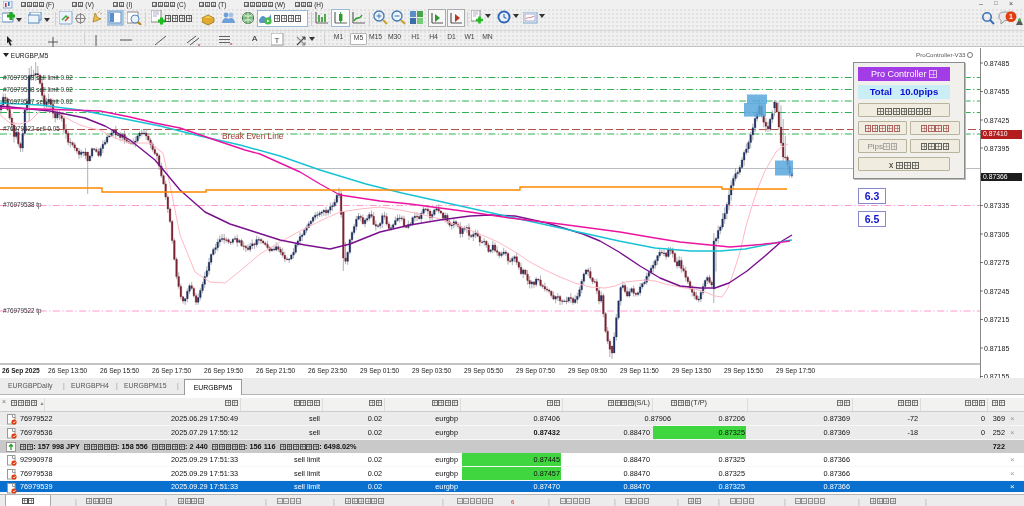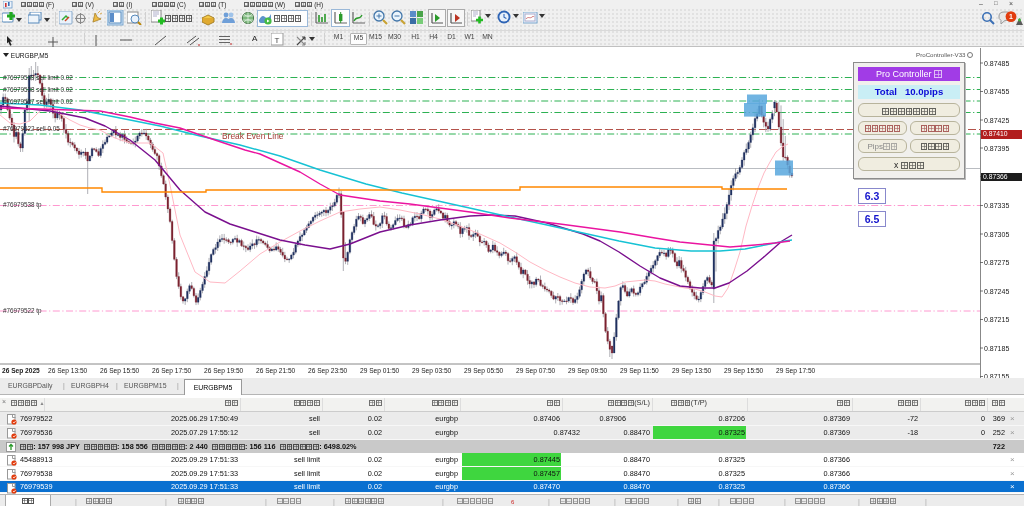--- a/index.html
+++ b/index.html
@@ -14,22 +14,22 @@
 #tb3{left:0;top:31px;width:1024px;height:16px;background:#f0f0f0;background-image:radial-gradient(circle at 1px 1px,#e0e0e0 0.7px,transparent 0.8px);background-size:4px 4px;border-bottom:1px solid #c0c0c0}
 .ic{position:absolute;top:2px}
 .per{position:absolute;top:1.5px;font-size:6.8px;color:#444;width:17px;text-align:center;padding-top:1.5px;height:12px}
 .sep2{position:absolute;top:3px;width:1px;height:14px;background:#d0d0d0}
 .sep3{position:absolute;top:2px;width:1px;height:11px;background:#d0d0d0}
 #chartw{left:0;top:48px;width:1024px;height:330px;background:#fff}
 .axlab{position:absolute;left:984px;font-size:7px;color:#1a1a1a;line-height:7px}
 .axhl{left:981px;color:#fff;padding:0 2px;line-height:8.5px;font-size:6.8px;width:41px}
 .tlab{position:absolute;top:318.5px;font-size:6.6px;color:#1a1a1a;white-space:nowrap}
 #panel{left:853px;top:14px;width:112px;height:117px;background:#f1f0ed;border:1px solid #8c8c8c;box-shadow:1px 1px 0 #bbb}
-.prow{position:absolute;left:4px;width:102px;height:14px;font-size:8.6px;text-align:center;line-height:14px}
-.pbtn{background:#f0ede0;border:1px solid #b8b49c;border-radius:6px;color:#111}
+.prow{position:absolute;left:4px;width:92px;height:14px;font-size:8.6px;text-align:center;line-height:14px}
+.pbtn{background:#f0ede0;border:1px solid #b8b49c;border-radius:1px;color:#111}
 #tabs1{left:0;top:378px;width:1024px;height:17px;background:#ececec;border-bottom:1px solid #b5b5b5;font-size:6.9px;color:#555}
 #tabs1 span{position:absolute;top:4px;white-space:nowrap}
 #ordtbl{left:0;top:398px;width:1024px;height:96px;background:#fff;font-size:7.3px;color:#111}
 .trow{position:absolute;left:0;width:1024px}
 .cell{position:absolute;top:0;height:100%;white-space:nowrap}
 .rt{text-align:right}
 #tabs2{left:0;top:494px;width:1024px;height:12px;background:#ececec;border-top:1px solid #b5b5b5;font-size:7.2px;color:#555}
 #tabs2 span{position:absolute;top:1.5px;white-space:nowrap}
 </style></head>
 <body>
@@ -379,59 +379,59 @@
           <path d="M5.5 0.5v3h3" fill="none" stroke="#999"></path>
           <circle cx="7" cy="8" r="2.6" fill="#e23d0f"></circle>
           <path d="M6 8l1 1 1.6-2" stroke="#fff" stroke-width="0.7" fill="none"></path>
         </svg>
         <span class="cell" style="left:20px">76979522</span>
         <span class="cell rt" style="left:128px;width:110px;">2025.06.29 17:50:49</span>
         <span class="cell rt" style="left:210px;width:110px;">sell</span>
         <span class="cell rt" style="left:272px;width:110px;">0.02</span>
         <span class="cell rt" style="left:348px;width:110px;">eurgbp</span>
         <span class="cell rt" style="left:450px;width:110px;">0.87406</span>
-        <span class="cell rt" style="left:516px;width:110px;">0.87906</span>
+        <span class="cell rt" style="left:561px;width:110px;">0.87906</span>
         <span class="cell rt" style="left:635px;width:110px;">0.87206</span>
         <span class="cell rt" style="left:740px;width:110px;">0.87369</span>
         <span class="cell rt" style="left:808px;width:110px;">-72</span>
         <span class="cell rt" style="left:875px;width:110px;">0</span>
         <span class="cell rt" style="left:895px;width:110px;">369</span>
         <span class="cell" style="left:1010px;color:#999;font-size:8px">×</span>
       </div>
       <div class="trow" style="top:28px;height:14px;background:#ebebeb;color:#111;line-height:14px;border-bottom:1px solid #f7f7f7">
         <span class="cell" style="left:653px;width:93px;background:#3fd63f"></span>
         <svg class="abs" style="left:7px;top:2px" width="10" height="11">
           <rect x="0.5" y="0.5" width="7.5" height="9.5" fill="#fff" stroke="#999"></rect>
           <path d="M5.5 0.5v3h3" fill="none" stroke="#999"></path>
           <circle cx="7" cy="8" r="2.6" fill="#e23d0f"></circle>
           <path d="M6 8l1 1 1.6-2" stroke="#fff" stroke-width="0.7" fill="none"></path>
         </svg>
         <span class="cell" style="left:20px">76979536</span>
         <span class="cell rt" style="left:128px;width:110px;">2025.07.29 17:55:12</span>
         <span class="cell rt" style="left:210px;width:110px;">sell</span>
         <span class="cell rt" style="left:272px;width:110px;">0.02</span>
         <span class="cell rt" style="left:348px;width:110px;">eurgbp</span>
-        <span class="cell rt" style="left:470px;width:110px;">0.87432</span>
+        <span class="cell rt" style="left:450px;width:110px;font-weight:bold;">0.87432</span>
         <span class="cell rt" style="left:540px;width:110px;">0.88470</span>
         <span class="cell rt" style="left:635px;width:110px;">0.87325</span>
         <span class="cell rt" style="left:740px;width:110px;">0.87369</span>
         <span class="cell rt" style="left:808px;width:110px;">-18</span>
         <span class="cell rt" style="left:875px;width:110px;">0</span>
         <span class="cell rt" style="left:895px;width:110px;">252</span>
         <span class="cell" style="left:1010px;color:#999;font-size:8px">×</span>
       </div>
       <div class="trow" style="top:55px;height:14px;background:#fff;color:#111;line-height:14px;border-bottom:1px solid #f7f7f7">
         <span class="cell" style="left:462px;width:99px;background:#3fd63f"></span>
         <svg class="abs" style="left:7px;top:2px" width="10" height="11">
           <rect x="0.5" y="0.5" width="7.5" height="9.5" fill="#fff" stroke="#999"></rect>
           <path d="M5.5 0.5v3h3" fill="none" stroke="#999"></path>
           <circle cx="7" cy="8" r="2.6" fill="#e23d0f"></circle>
           <path d="M6 8l1 1 1.6-2" stroke="#fff" stroke-width="0.7" fill="none"></path>
         </svg>
-        <span class="cell" style="left:20px">45488913</span>
+        <span class="cell" style="left:20px">92990978</span>
         <span class="cell rt" style="left:128px;width:110px;">2025.09.29 17:51:33</span>
         <span class="cell rt" style="left:210px;width:110px;">sell limit</span>
         <span class="cell rt" style="left:272px;width:110px;">0.02</span>
         <span class="cell rt" style="left:348px;width:110px;">eurgbp</span>
         <span class="cell rt" style="left:450px;width:110px;">0.87445</span>
         <span class="cell rt" style="left:540px;width:110px;">0.88470</span>
         <span class="cell rt" style="left:635px;width:110px;">0.87325</span>
         <span class="cell rt" style="left:740px;width:110px;">0.87366</span>
         <span class="cell rt" style="left:808px;width:110px;"></span>
         <span class="cell rt" style="left:875px;width:110px;"></span>

